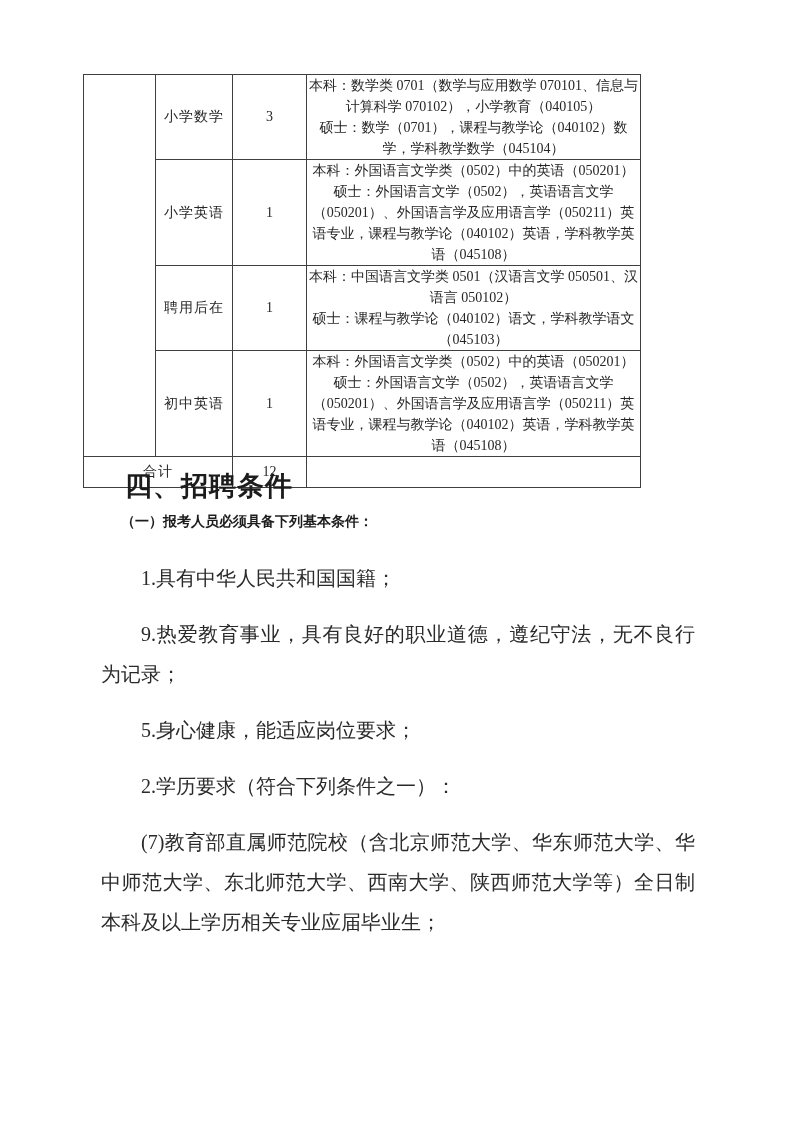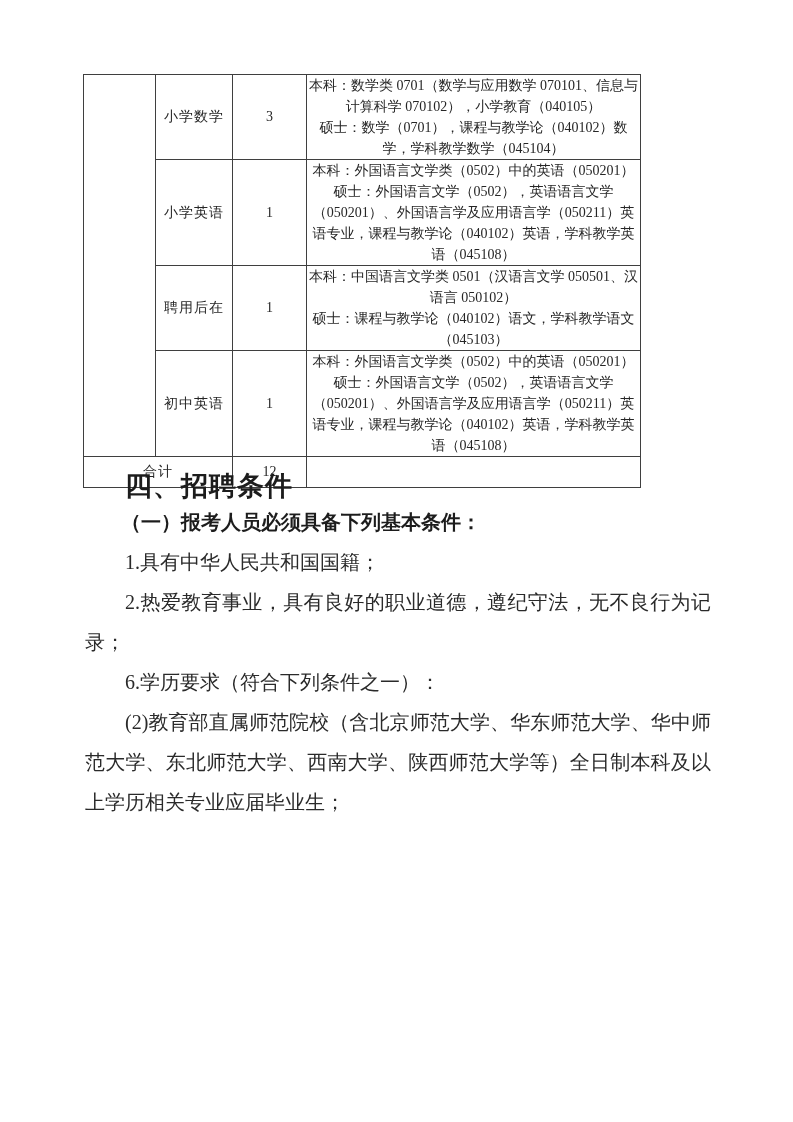--- a/index.html
+++ b/index.html
@@ -61,28 +61,28 @@
     font-family: "Liberation Sans", "DejaVu Sans", sans-serif;
     font-size: 27px;
     font-weight: bold;
     line-height: 32px;
     text-indent: 40px;
     color: #1c1c1c;
     letter-spacing: 1px;
   }
   .sub-heading {
     margin: 0;
-    font-size: 20px;
+    font-size: 14px;
     font-weight: bold;
     line-height: 40px;
     text-indent: 36px;
     color: #1c1c1c;
   }
   .text-block p {
-    margin: 0;
+    margin: 16px;
     font-size: 20px;
     line-height: 40px;
     text-indent: 40px;
     text-align: justify;
     color: #2a2a2a;
   }
 </style>
 </head>
 <body>
 
@@ -128,18 +128,19 @@
       <td class="cnt-cell">12</td>
       <td class="req-cell"></td>
     </tr>
   </tbody>
     </table>
 
   <div class="text-block">
     <div class="sec-heading">四、招聘条件</div>
     <div class="sub-heading">（一）报考人员必须具备下列基本条件：</div>
     <p>1.具有中华人民共和国国籍；</p>
-    <p>2.热爱教育事业，具有良好的职业道德，遵纪守法，无不良行为记录；</p>
-    <p>6.学历要求（符合下列条件之一）：</p>
-    <p>(2)教育部直属师范院校（含北京师范大学、华东师范大学、华中师范大学、东北师范大学、西南大学、陕西师范大学等）全日制本科及以上学历相关专业应届毕业生；</p>
+    <p>9.热爱教育事业，具有良好的职业道德，遵纪守法，无不良行为记录；</p>
+    <p>5.身心健康，能适应岗位要求；</p>
+    <p>2.学历要求（符合下列条件之一）：</p>
+    <p>(7)教育部直属师范院校（含北京师范大学、华东师范大学、华中师范大学、东北师范大学、西南大学、陕西师范大学等）全日制本科及以上学历相关专业应届毕业生；</p>
   </div>
 
 </div>
 
 </body></html>

